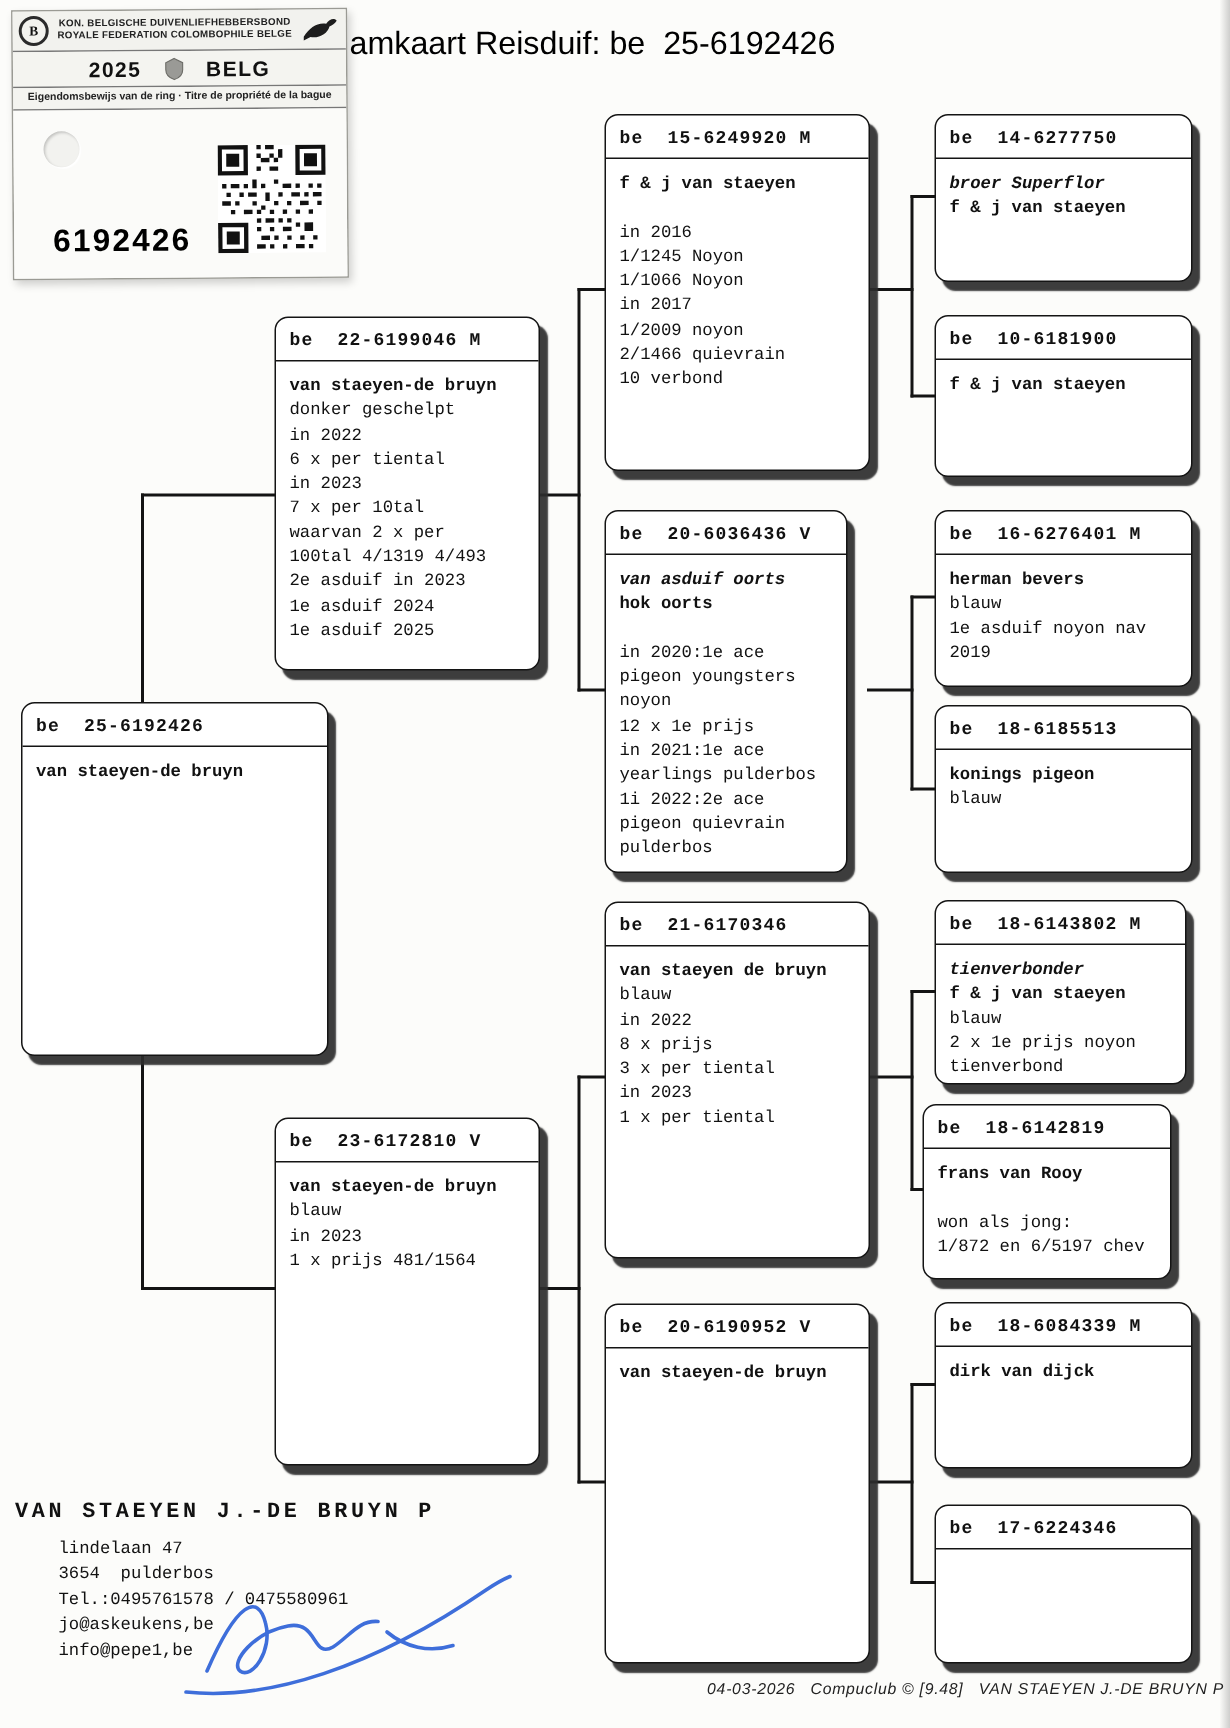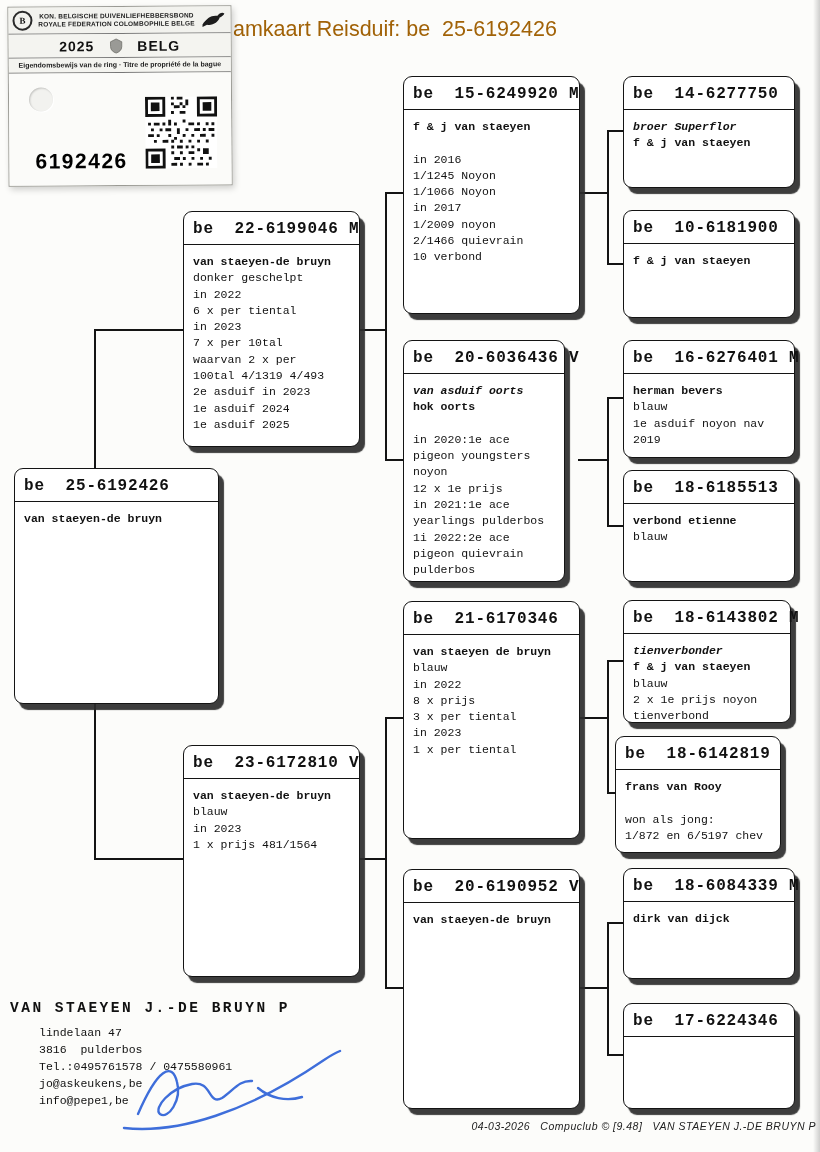--- a/index.html
+++ b/index.html
@@ -9,21 +9,21 @@
     background:#fcfcfa; overflow:hidden;
     font-family:"Liberation Mono","DejaVu Sans Mono",monospace; color:#111;
   }
   .edge-shade { position:absolute; right:0; top:0; width:7px; height:100%;
     background:linear-gradient(to left, rgba(120,120,120,.35), rgba(120,120,120,0)); }
 
   
   .title {
     position:absolute; left:233px; top:17px; z-index:1;
     font-family:"Liberation Sans","DejaVu Sans",sans-serif;
-    font-size:21.5px; white-space:pre; color:#a16207;
+    font-size:21.5px; white-space:pre; color:#000000;
   }
 
   
   .stamp {
     position:absolute; left:8px; top:6px; width:224px; height:180px; z-index:5;
     background:#f6f6f3; border:1px solid #9a9a94; box-shadow:2px 3px 6px rgba(0,0,0,.18);
     transform:rotate(-.4deg);
   }
   .stamp-head { display:flex; align-items:center; height:27px; border-bottom:1px solid #777; padding:0 4px; background:#f2f2ee; }
   .stamp-head-text { flex:1; text-align:center; font-family:"Liberation Sans",sans-serif; font-weight:bold; font-size:6.5px; line-height:8px; letter-spacing:.2px; color:#222; }
@@ -37,21 +37,21 @@
 
   
   .connectors { position:absolute; inset:0; z-index:1; }
   .cl { position:absolute; background:#141414; }
 
   .pbox {
     position:absolute; z-index:2; background:#fff;
     border:1.6px solid #141414; border-radius:9px;
     box-shadow:5px 6px 1px rgba(45,45,45,.92);
   }
-  .ring { font-weight:bold; font-size:16px; letter-spacing:.8px; padding:8px 9px 6px; border-bottom:1.5px solid #141414; white-space:pre; }
+  .ring { font-weight:bold; font-size:12px; letter-spacing:.8px; padding:8px 9px 6px; border-bottom:1.5px solid #141414; white-space:pre; }
   .pbody { padding:9px 9px 0; font-size:11.5px; line-height:16.3px; white-space:pre; overflow:hidden; }
   .bl.b  { font-weight:bold; }
   .bl.bi { font-weight:bold; font-style:italic; }
 
   
   .owner { position:absolute; left:10px; top:1000px; z-index:2; }
   .owner-name { font-weight:bold; font-size:14.5px; letter-spacing:2.5px; white-space:pre; }
   .owner-lines { margin-top:8px; font-size:11.5px; line-height:17px; white-space:pre;margin-left:29px; }
   .signature { position:absolute; left:118px; top:1040px; width:230px; height:100px; z-index:3; }
   .footer { position:absolute; right:4px; top:1120px; z-index:2;
@@ -183,21 +183,21 @@
     <div class="pbody"><div class="bl b">f &amp; j van staeyen</div></div>
   </div>
 
   <div class="pbox" style="left:623px;top:340px;width:172px;height:118px">
     <div class="ring">be  16-6276401 M</div>
     <div class="pbody"><div class="bl b">herman bevers</div><div class="bl n">blauw</div><div class="bl n">1e asduif noyon nav</div><div class="bl n">2019</div></div>
   </div>
 
   <div class="pbox" style="left:623px;top:470px;width:172px;height:112px">
     <div class="ring">be  18-6185513</div>
-    <div class="pbody"><div class="bl b">verbond etienne</div><div class="bl n">blauw</div></div>
+    <div class="pbody"><div class="bl b">konings pigeon</div><div class="bl n">blauw</div></div>
   </div>
 
   <div class="pbox" style="left:623px;top:600px;width:168px;height:123px">
     <div class="ring">be  18-6143802 M</div>
     <div class="pbody"><div class="bl bi">tienverbonder</div><div class="bl b">f &amp; j van staeyen</div><div class="bl n">blauw</div><div class="bl n">2 x 1e prijs noyon</div><div class="bl n">tienverbond</div></div>
   </div>
 
   <div class="pbox" style="left:615px;top:736px;width:166px;height:117px">
     <div class="ring">be  18-6142819</div>
     <div class="pbody"><div class="bl b">frans van Rooy</div><div class="bl n">&nbsp;</div><div class="bl n">won als jong:</div><div class="bl n">1/872 en 6/5197 chev</div></div>
@@ -208,21 +208,21 @@
     <div class="pbody"><div class="bl b">dirk van dijck</div></div>
   </div>
 
   <div class="pbox" style="left:623px;top:1003px;width:172px;height:106px">
     <div class="ring">be  17-6224346</div>
     <div class="pbody"></div>
   </div>
 
   <div class="owner">
     <div class="owner-name">VAN STAEYEN J.-DE BRUYN P</div>
-    <div class="owner-lines"><div class="bl n">lindelaan 47</div><div class="bl n">3816  pulderbos</div><div class="bl n">Tel.:0495761578 / 0475580961</div><div class="bl n">jo@askeukens,be</div><div class="bl n">info@pepe1,be</div></div>
+    <div class="owner-lines"><div class="bl n">lindelaan 47</div><div class="bl n">3654  pulderbos</div><div class="bl n">Tel.:0495761578 / 0475580961</div><div class="bl n">jo@askeukens,be</div><div class="bl n">info@pepe1,be</div></div>
   </div>
 
   <svg class="signature" viewBox="0 0 230 100">
     <g fill="none" stroke="#2e62d8" stroke-width="2.4" stroke-linecap="round" opacity=".92">
       <path d="M20 74 C40 28 54 22 59 42 C64 60 50 80 42 74 C35 68 52 48 74 44 C94 40 90 66 104 58 C115 51 121 40 134 41"></path>
       <path d="M6 88 C60 94 130 72 206 20 C212 16 217 13 222 11"></path>
       <path d="M140 48 C152 58 168 62 184 57"></path>
     </g>
   </svg>
 

